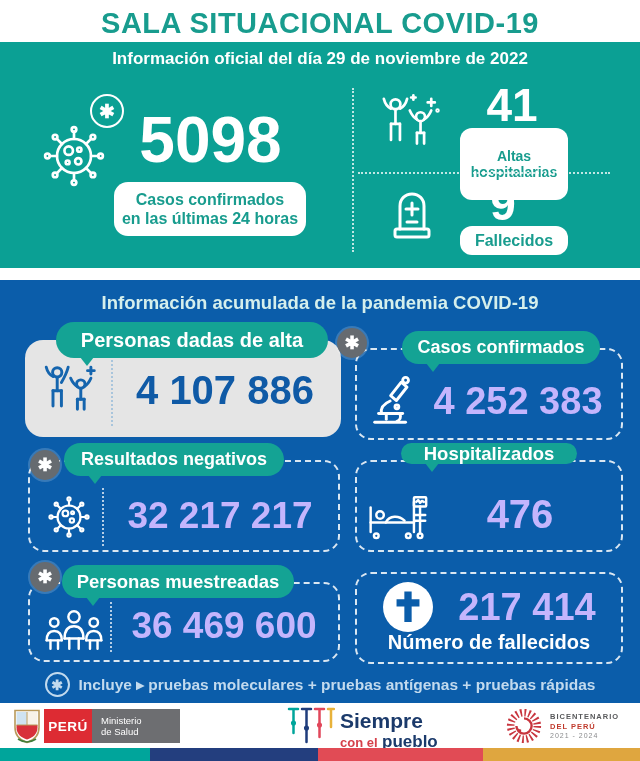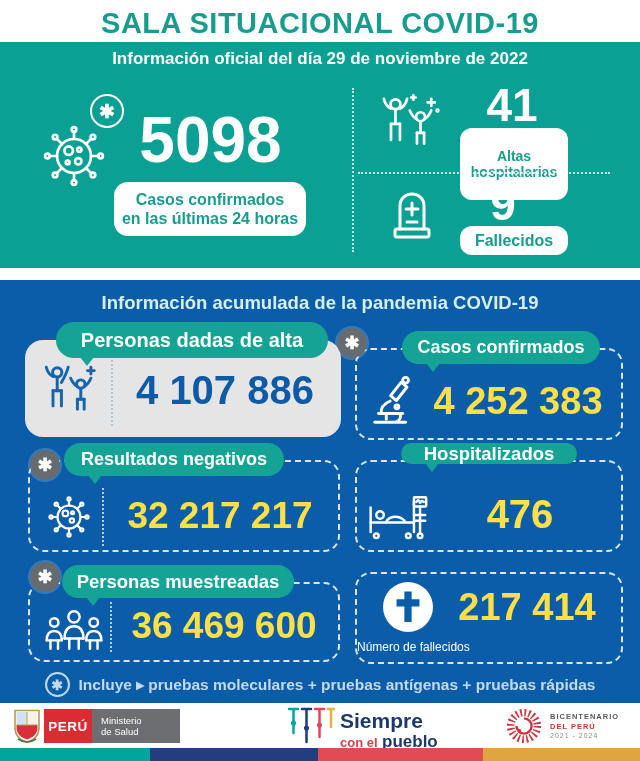--- a/index.html
+++ b/index.html
@@ -32,26 +32,26 @@
 
   
   .cumulative{position:absolute;top:280px;left:0;width:100%;height:423px;background:var(--blue);color:#fff;}
   .heading{position:absolute;top:12px;left:0;width:100%;text-align:center;font-size:18.5px;font-weight:bold;color:var(--heading-light);}
   .card-solid{position:absolute;background:#e5e5e5;border-radius:18px;z-index:1;}
   .card-dashed{position:absolute;border:2px dashed rgba(255,255,255,.85);border-radius:16px;z-index:1;}
   .tealpill{position:absolute;background:var(--pill-teal);color:#fff;font-weight:bold;text-align:center;
     border-radius:18px;display:flex;align-items:center;justify-content:center;z-index:3;}
   .tealpill .tail{position:absolute;left:24px;bottom:-8px;width:0;height:0;
     border-left:7px solid transparent;border-right:7px solid transparent;border-top:9px solid var(--pill-teal);}
-  .cardnum{position:absolute;font-weight:bold;text-align:center;white-space:nowrap;color:#fde047;}
+  .cardnum{position:absolute;font-weight:bold;text-align:center;white-space:nowrap;color:#c4b5fd;}
   .cardnum.dark{color:var(--number-on-white);}
   .card-vdot{position:absolute;width:0;border-left:2px dotted #A9C5DC;}
   .card-vdot.onblue{border-left:2px dotted rgba(255,255,255,.7);}
   .cross-badge{position:absolute;}
-  .deaths-label{position:absolute;left:0;bottom:8px;width:100%;font-weight:normal;font-size:12px;}
+  .deaths-label{position:absolute;left:0;bottom:8px;width:100%;text-align:center;font-weight:bold;font-size:20px;}
 
   .footnote{position:absolute;top:392px;left:0;width:100%;display:flex;align-items:center;justify-content:center;gap:9px;}
   .footnote-text{color:var(--footnote-text);font-size:15.5px;font-weight:bold;}
 
   
   .footer{position:absolute;top:703px;left:0;width:100%;height:45px;background:#fff;}
   .coat{position:absolute;left:12px;top:5px;width:30px;height:36px;}
   .peru-box{position:absolute;left:44px;top:6px;width:48px;height:34px;background:#DD2B33;color:#fff;
     display:flex;align-items:center;justify-content:center;font-weight:bold;font-size:13.5px;letter-spacing:.5px;}
   .minsa-box{position:absolute;left:92px;top:6px;width:88px;height:34px;background:#6D6E71;color:#fff;

